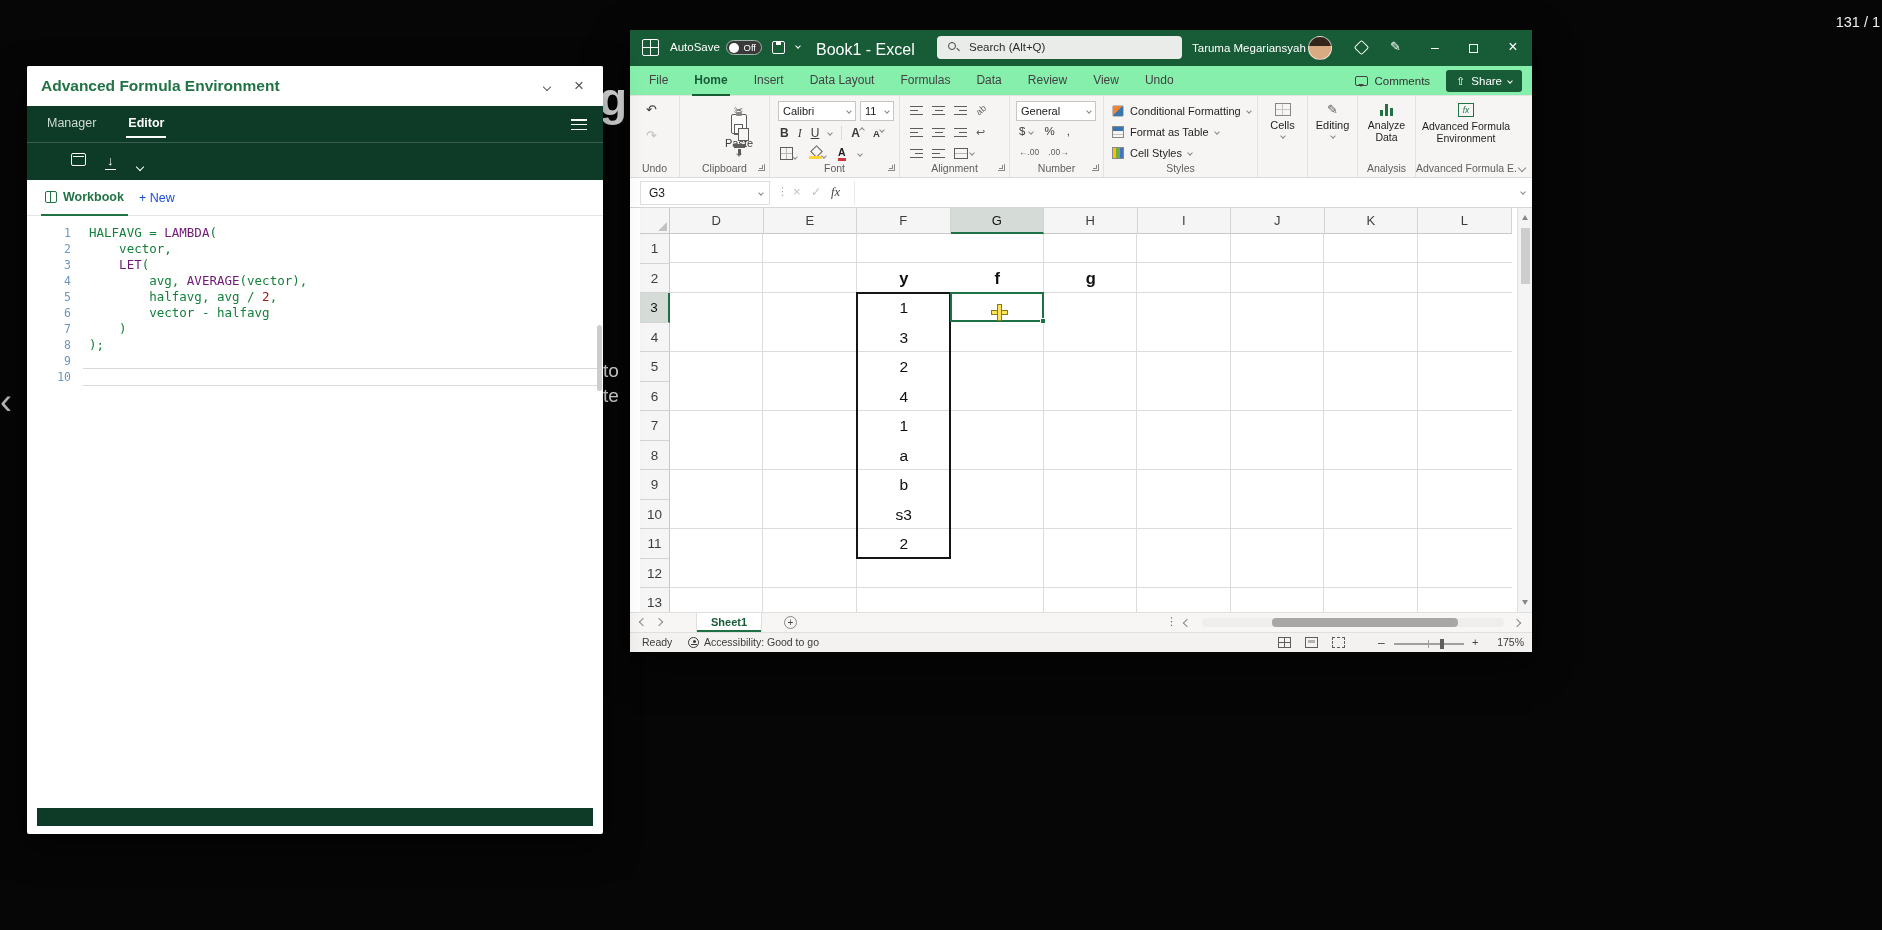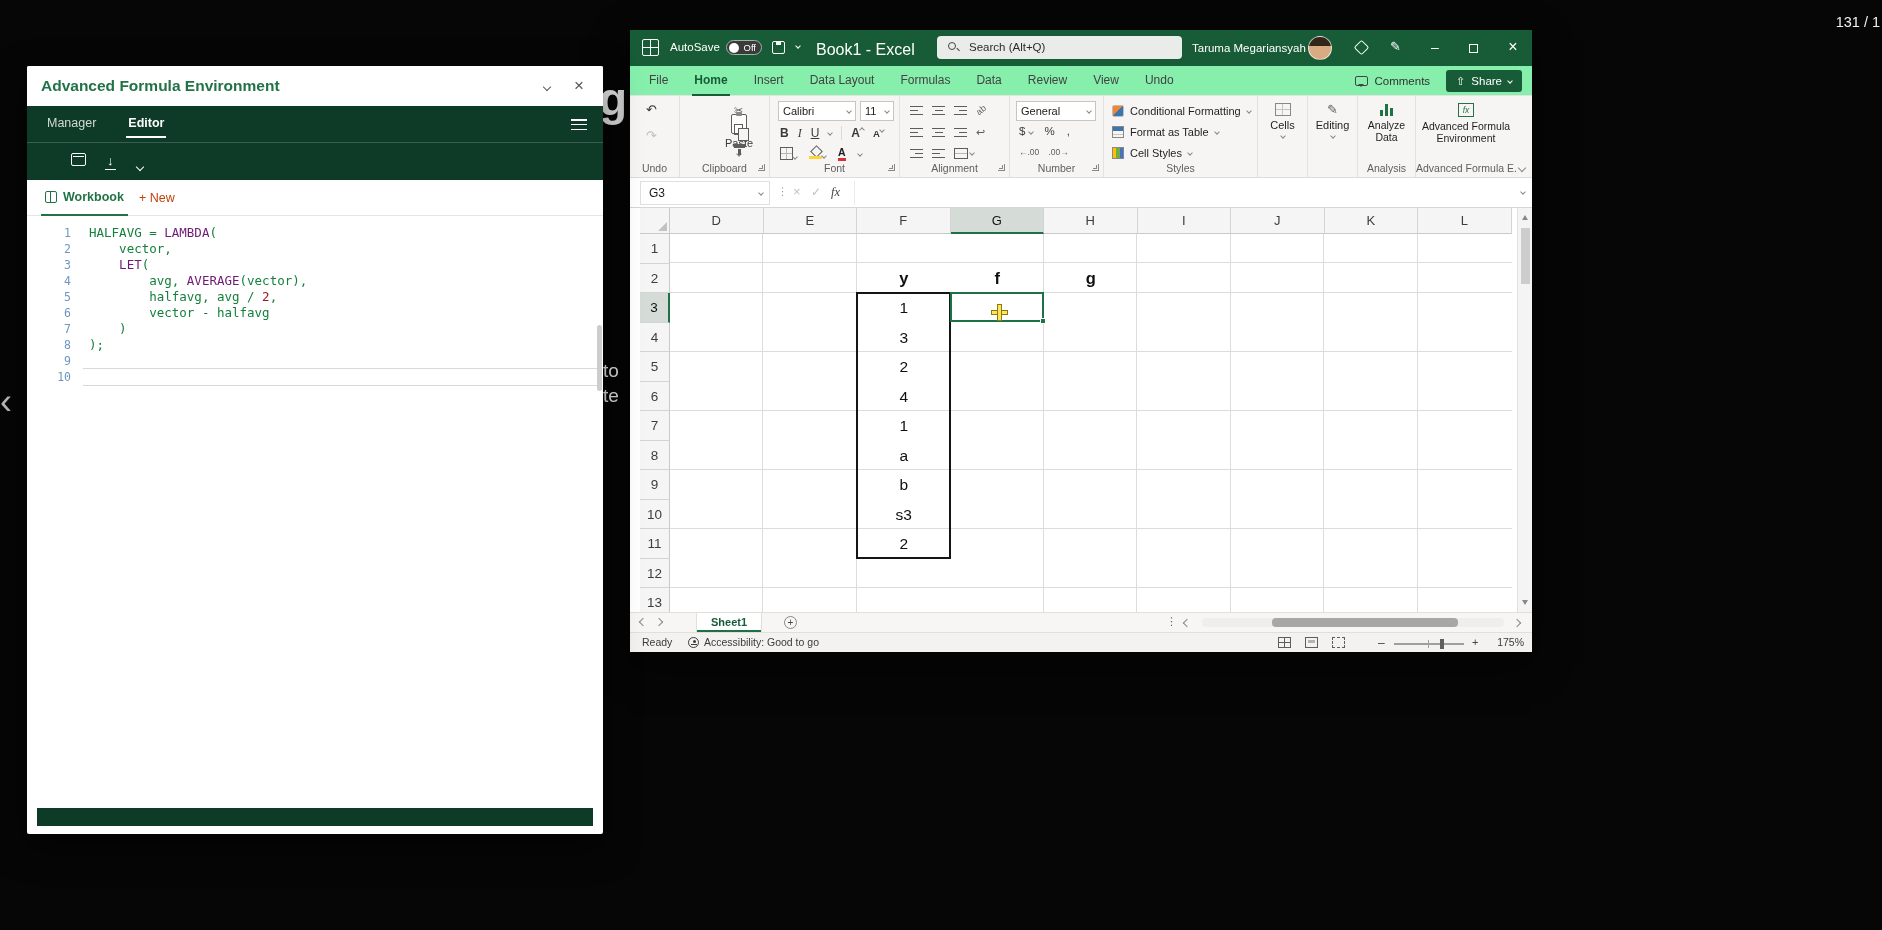--- a/index.html
+++ b/index.html
@@ -40,21 +40,21 @@
 #afe-tool-1{left:44px;}
 #afe-tool-2{left:78px;top:8px;}
 #afe-tool-3{left:110px;top:14px;}
 .i-import{display:block;width:15px;height:13px;border:1.6px solid #fff;border-radius:2px;position:relative;}
 .i-import::before{content:"";position:absolute;left:1px;right:1px;top:1.5px;height:1.6px;background:#fff;}
 .i-download{font-size:13px;line-height:15px;border-bottom:1.8px solid #fff;padding:0 2px 1px;display:inline-block;}
 #afe-doctabs{position:absolute;top:114px;left:0;right:0;height:36px;background:#fff;border-bottom:1px solid #e6e6e6;}
 #afe-tab-workbook{position:absolute;left:14px;top:0;height:36px;display:flex;align-items:center;gap:6px;color:#217346;font-weight:700;font-size:12.5px;border-bottom:2px solid #217346;padding:0 4px;}
 .i-workbook{width:12px;height:12px;border:1.5px solid #217346;border-radius:2px;position:relative;display:inline-block;}
 .i-workbook::after{content:"";position:absolute;left:3.5px;top:0;bottom:0;width:1.5px;background:#217346;}
-#afe-tab-new{position:absolute;left:112px;top:0;height:36px;line-height:36px;color:#c2410c;font-size:12.5px;}
+#afe-tab-new{position:absolute;left:112px;top:0;height:36px;line-height:36px;color:#1d4ed8;font-size:12.5px;}
 #afe-editor{position:absolute;top:150px;left:0;right:0;bottom:26px;background:#fff;font-family:"DejaVu Sans Mono",monospace;}
 .code-line{position:absolute;left:0;right:0;height:16px;white-space:pre;}
 .code-line .ln{position:absolute;left:0;width:44px;text-align:right;color:#6d96c0;font-size:11.5px;line-height:16px;}
 .code-line .ct{position:absolute;left:62px;top:0;font-size:12.5px;line-height:16px;}
 .c-p{color:#15803d;}
 .c-f{color:#701a75;}
 .c-n{color:#a31515;}
 #cur-line-box{position:absolute;left:56px;right:6px;top:152px;height:18px;border-top:1px solid #d9d9d9;border-bottom:1px solid #d9d9d9;}
 #afe-scroll-thumb{position:absolute;right:1px;top:109px;width:5px;height:66px;background:#cdcdcd;border-radius:3px;}
 #afe-footer{position:absolute;left:10px;right:10px;bottom:8px;height:18px;background:#0e3a28;}

